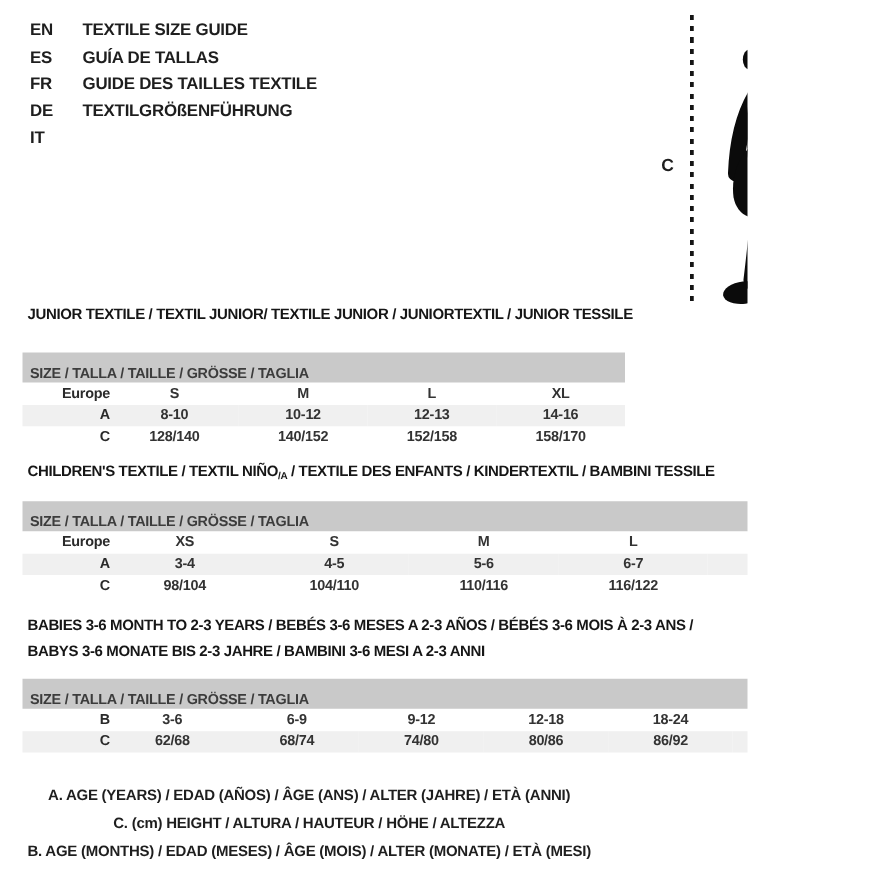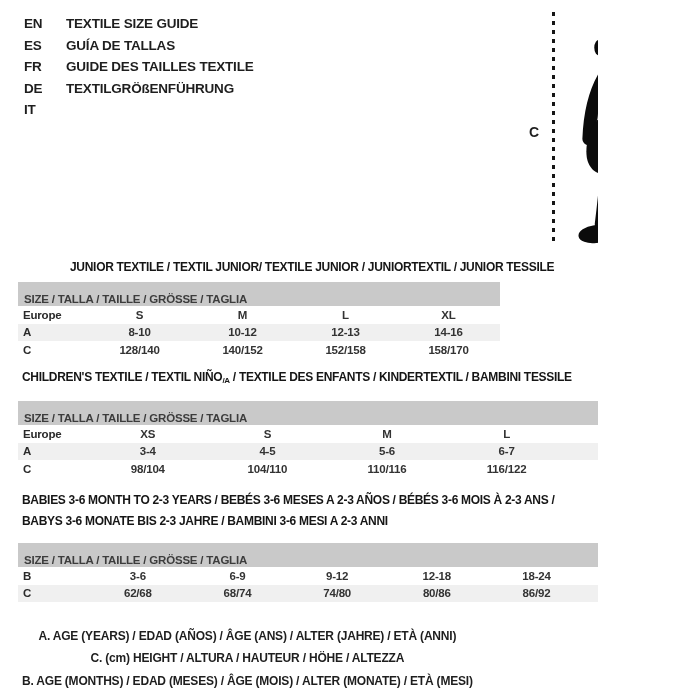--- a/index.html
+++ b/index.html
@@ -21,37 +21,37 @@
     background:repeating-linear-gradient(to bottom, #151515 0 4px, transparent 4px 9px);
   }
   .c-label { position:absolute; left:524px; top:124px; width:20px; text-align:center;
     font-size:14px; font-weight:bold; }
   .silhouette { position:absolute; left:560px; top:7px; width:134px; height:238px; }
 
   
   .sec-title { position:absolute; left:22px; font-size:12px; font-weight:bold;
     letter-spacing:-0.3px; color:#161616; white-space:nowrap; }
   .sec-title sub { font-size:8px; vertical-align:-2px; }
-  #h1 { top:260px;margin-left:48px; }
+  #h1 { top:244px; }
   #h2 { top:370px; }
   #h3 { top:490px; line-height:21px; }
 
   
   .sizes { position:absolute; }
   #table1 { left:18px; top:282px; width:482px; }
   #table2 { left:18px; top:401px; width:668px; }
   #table3 { left:18px; top:543px; width:668px; }
   table { width:100%; border-collapse:collapse; table-layout:fixed; }
   th.size-bar {
     background:#c9c9c9; color:#3c3c3c; text-align:left; font-size:11.5px;
     font-weight:bold; letter-spacing:-0.2px; height:17px; padding:11px 0 1px 6px;
   }
   td { height:17.5px; font-size:11.5px; font-weight:bold; letter-spacing:-0.2px;
     color:#333; text-align:center; padding:0; }
-  td.lbl { text-align:left; padding-left:5px; color:#2a2a2a; }
+  td.lbl { text-align:right; padding-left:5px; color:#2a2a2a; }
   tr.stripe td { background:#f0f0f0; }
 
   
   .notes { position:absolute; left:22px; top:625px;text-align:center; }
   .note { font-size:12px; font-weight:bold; letter-spacing:-0.2px; line-height:22.4px;
     white-space:nowrap; }
 </style>
 </head>
 <body>
 

